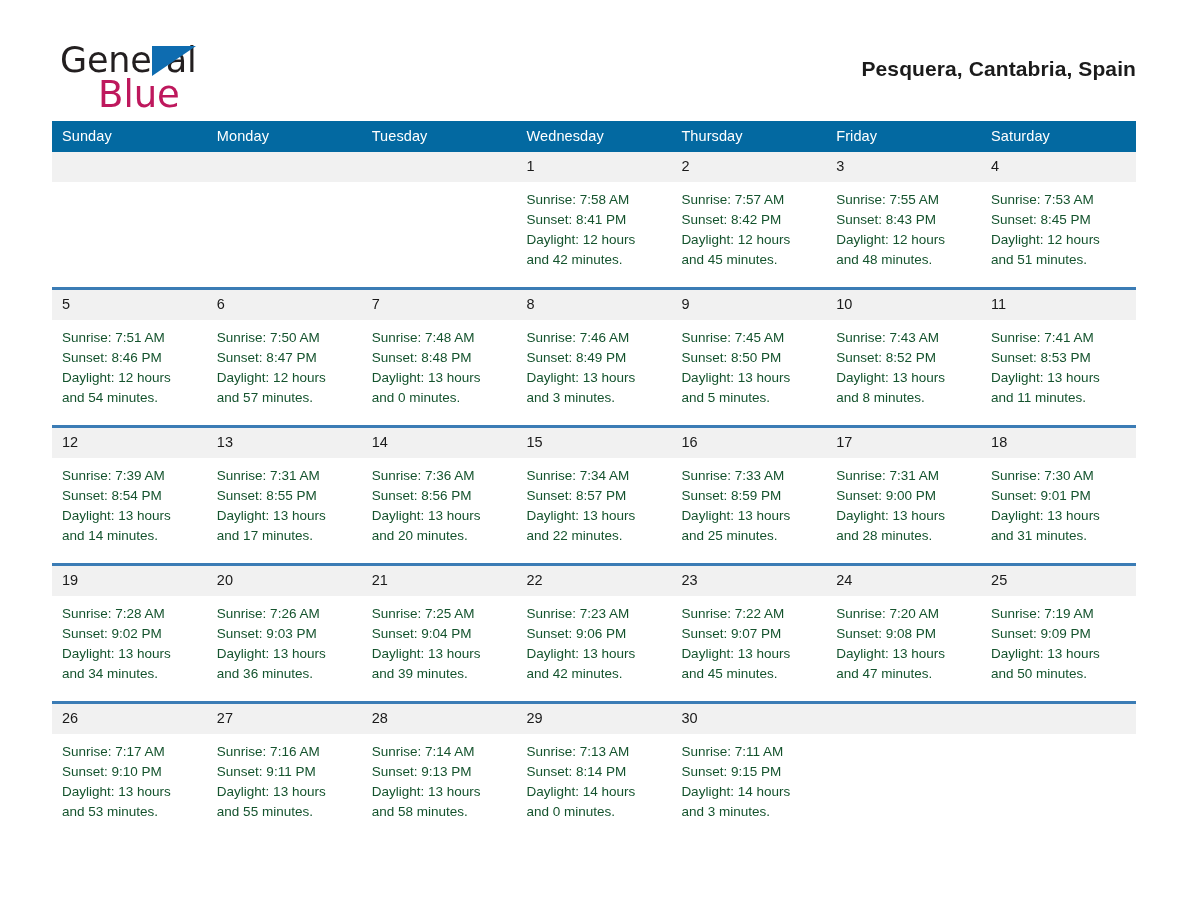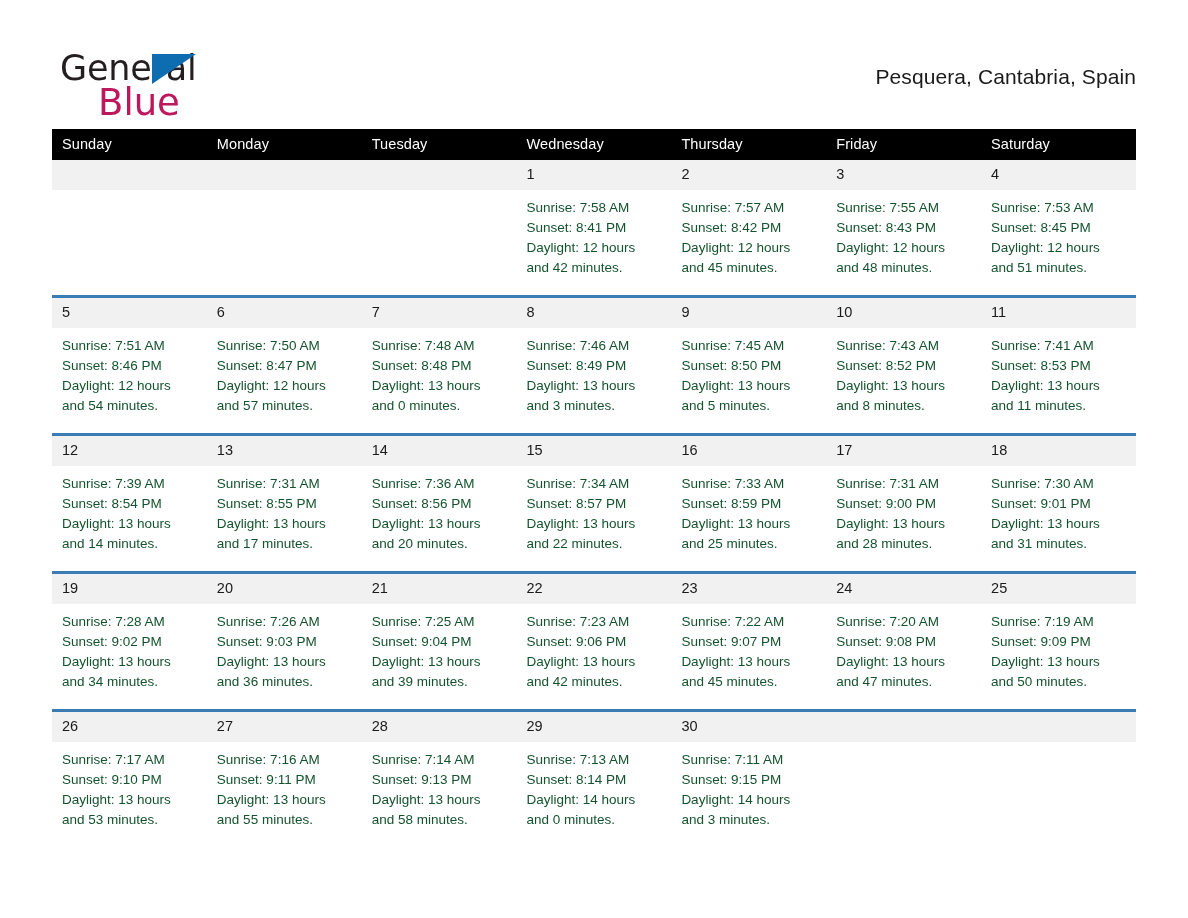--- a/index.html
+++ b/index.html
@@ -13,21 +13,21 @@
     height: 918px;
     font-family: "Liberation Sans", sans-serif;
     color: #1a1a1a;
     overflow: hidden;
   }
   .page {
     position: relative;
     width: 1188px;
     height: 794px;
     box-sizing: border-box;
-    padding: 8px 52px;
+    padding: 0 52px;
   }
 
   
   .header {
     display: flex;
     align-items: flex-start;
     justify-content: space-between;
     padding-top: 42px;
     height: 108px;
     box-sizing: border-box;
@@ -74,37 +74,37 @@
     font-size: 41px;
     line-height: 48px;
     font-weight: 400;
     color: #111111;
     font-family: "Liberation Sans", sans-serif;
     letter-spacing: 0.2px;
   }
   .location {
     font-size: 21px;
     line-height: 26px;
-    font-weight: 400;
+    font-weight: 700;
     color: #1b1b1b;
     margin-top: 12px;
     letter-spacing: 0.1px;
   }
 
   
   .calendar {
     width: 1084px;
     border-collapse: collapse;
     table-layout: fixed;
     margin-top: 13px;
   }
   .calendar col { width: 154.85px; }
 
   thead th {
-    background: #000000;
+    background: #0369a1;
     color: #ffffff;
     font-size: 14.5px;
     font-weight: 400;
     text-align: left;
     padding: 7px 0 8px 10px;
     height: 16px;
     letter-spacing: 0.1px;
   }
 
   td.day {

